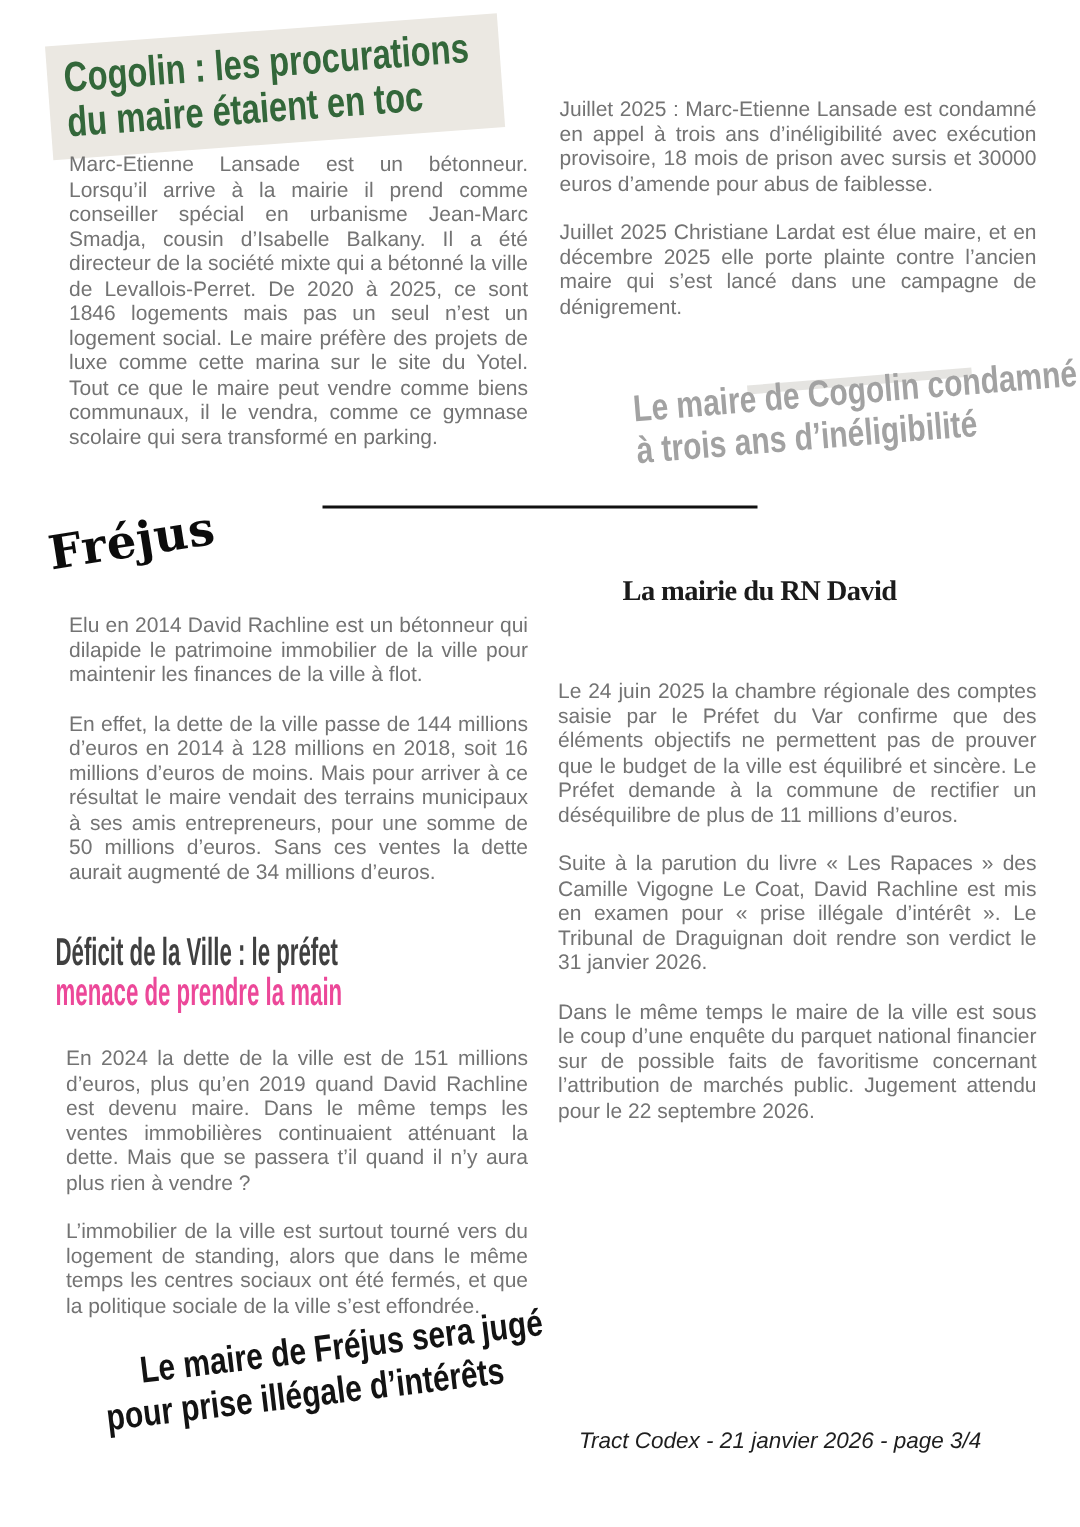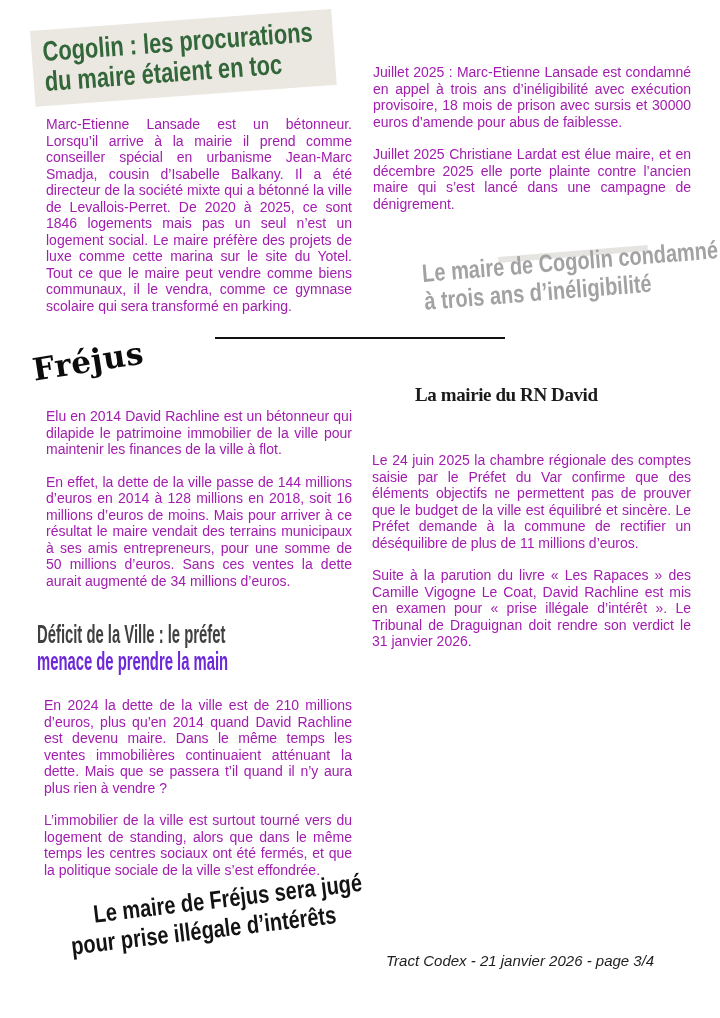--- a/index.html
+++ b/index.html
@@ -12,25 +12,25 @@
     overflow:hidden;
   }
   .abs { position:absolute; }
 
   
   .body-col p {
     font-size:14px;
     line-height:16.5px;
     text-align:justify;
     margin:0 0 16px 0;
-    color:#a21caf;
+    color:#737373;
   }
   .body-col p:last-child { margin-bottom:0; }
 
-  #cogolin-left  { left:46px;  top:116px; width:306px; }
+  #cogolin-left  { left:46px;  top:101px; width:306px; }
   #cogolin-right { left:373px; top:64px;  width:318px; }
   #frejus-left-1 { left:46px;  top:408px; width:306px; }
   #frejus-right  { left:372px; top:452px; width:319px; }
   #frejus-left-2 { left:44px;  top:697px; width:308px; }
 
   
   .hl { font-weight:bold; white-space:nowrap; }
   .cond   { display:inline-block; transform:scaleX(0.78); transform-origin:0 60%; }
   .cond80 { display:inline-block; transform:scaleX(0.80); transform-origin:0 60%; }
   .cond57 { display:inline-block; transform:scaleX(0.57); transform-origin:0 60%; }
@@ -144,29 +144,30 @@
   <p>En effet, la dette de la ville passe de 144 millions d’euros en 2014 à 128 millions en 2018, soit 16 millions d’euros de moins. Mais pour arriver à ce résultat le maire vendait des terrains municipaux à ses amis entrepreneurs, pour une somme de 50 millions d’euros. Sans ces ventes la dette aurait augmenté de 34 millions d’euros.</p>
 </section>
 
 <div class="abs rn-headline" style="color: rgb(27, 27, 27);">
   <div class="hl">La mairie du RN David</div>
 </div>
 
 <section class="abs body-col" id="frejus-right">
   <p>Le 24 juin 2025 la chambre régionale des comptes saisie par le Préfet du Var confirme que des éléments objectifs ne permettent pas de prouver que le budget de la ville est équilibré et sincère. Le Préfet demande à la commune de rectifier un déséquilibre de plus de 11 millions d’euros.</p>
   <p>Suite à la parution du livre « Les Rapaces » des Camille Vigogne Le Coat, David Rachline est mis en examen pour « prise illégale d’intérêt ». Le Tribunal de Draguignan doit rendre son verdict le 31 janvier 2026.</p>
+  <p>Dans le même temps le maire de la ville est sous le coup d’une enquête du parquet national financier sur de possible faits de favoritisme concernant l’attribution de marchés public. Jugement attendu pour le 22 septembre 2026.</p>
 </section>
 
 <div class="abs deficit">
   <div class="hl" style="color: #404040;"><span class="cond57">Déficit de la Ville : le préfet</span></div>
-  <div class="hl" style="color: #6d28d9;"><span class="cond57">menace de prendre la main</span></div>
+  <div class="hl" style="color: #ec4899;"><span class="cond57">menace de prendre la main</span></div>
 </div>
 
 <section class="abs body-col" id="frejus-left-2">
-  <p>En 2024 la dette de la ville est de 210 millions d’euros, plus qu’en 2014 quand David Rachline est devenu maire. Dans le même temps les ventes immobilières continuaient atténuant la dette. Mais que se passera t’il quand il n’y aura plus rien à vendre ?</p>
+  <p>En 2024 la dette de la ville est de 151 millions d’euros, plus qu’en 2019 quand David Rachline est devenu maire. Dans le même temps les ventes immobilières continuaient atténuant la dette. Mais que se passera t’il quand il n’y aura plus rien à vendre ?</p>
   <p>L’immobilier de la ville est surtout tourné vers du logement de standing, alors que dans le même temps les centres sociaux ont été fermés, et que la politique sociale de la ville s’est effondrée.</p>
 </section>
 
 <div class="abs black-headline">
   <div class="hl indent" style="color: rgb(19, 19, 19);"><span class="cond80">Le maire de Fréjus sera jugé</span></div>
   <div class="hl" style="color: rgb(19, 19, 19);"><span class="cond80">pour prise illégale d’intérêts</span></div>
 </div>
 
 <div class="abs footer">Tract Codex - 21 janvier 2026 - page 3/4</div>
 

